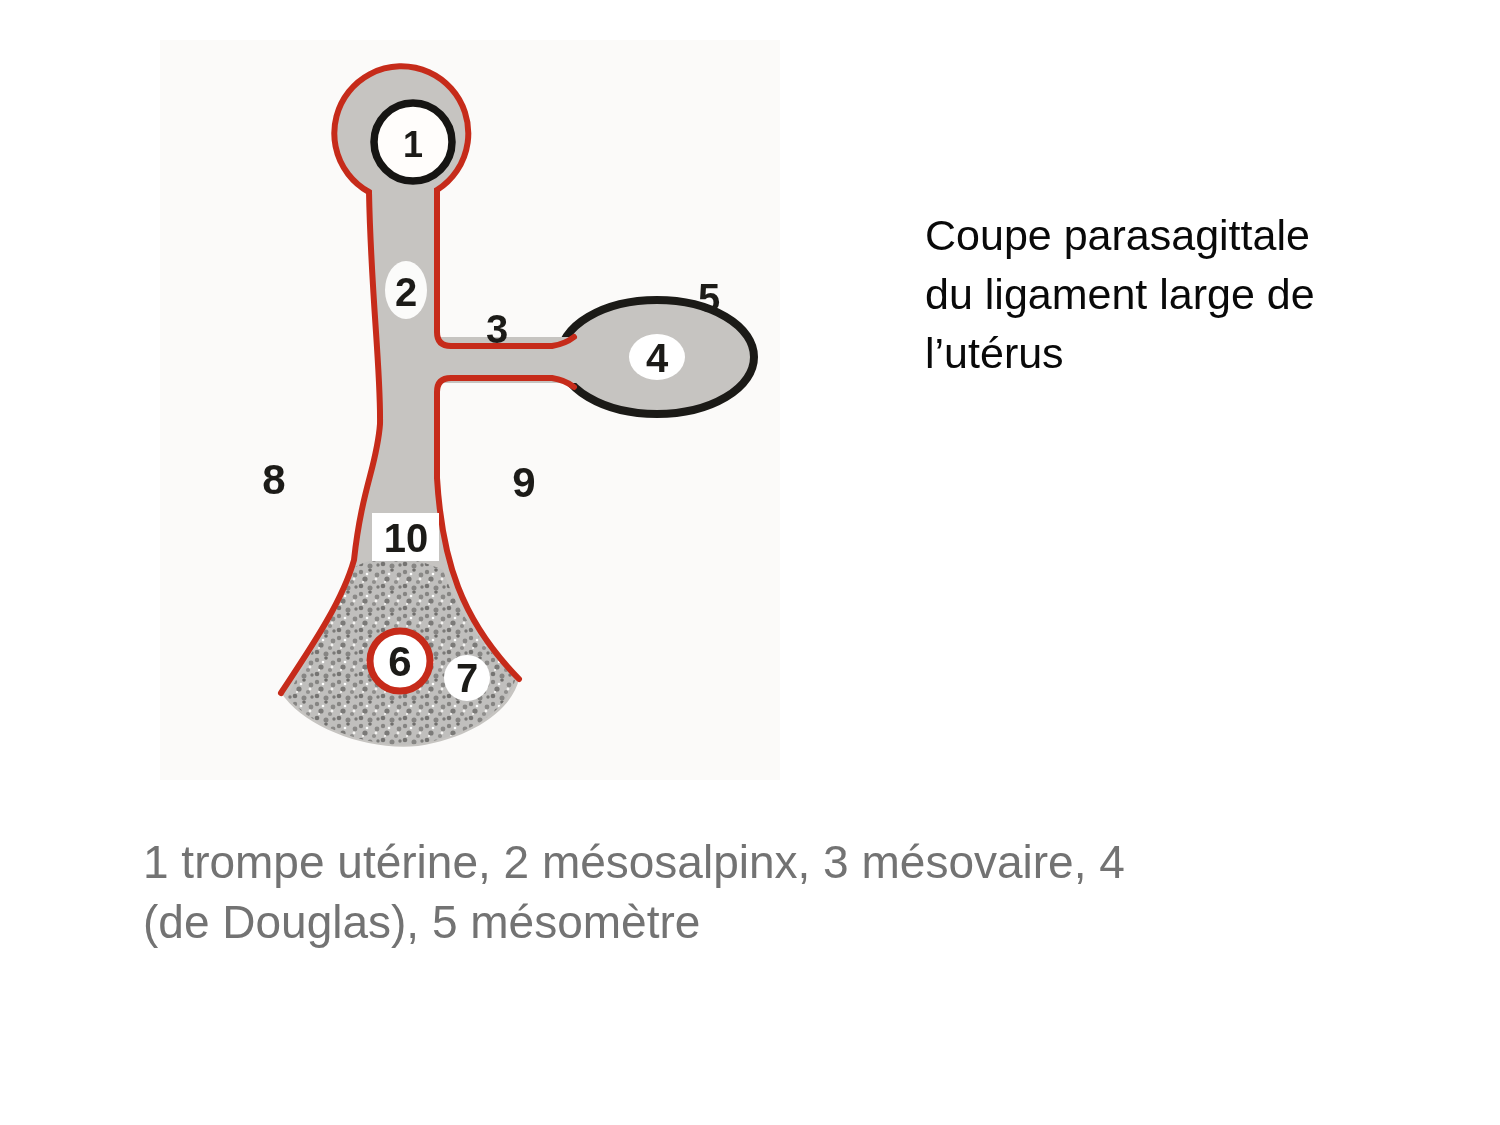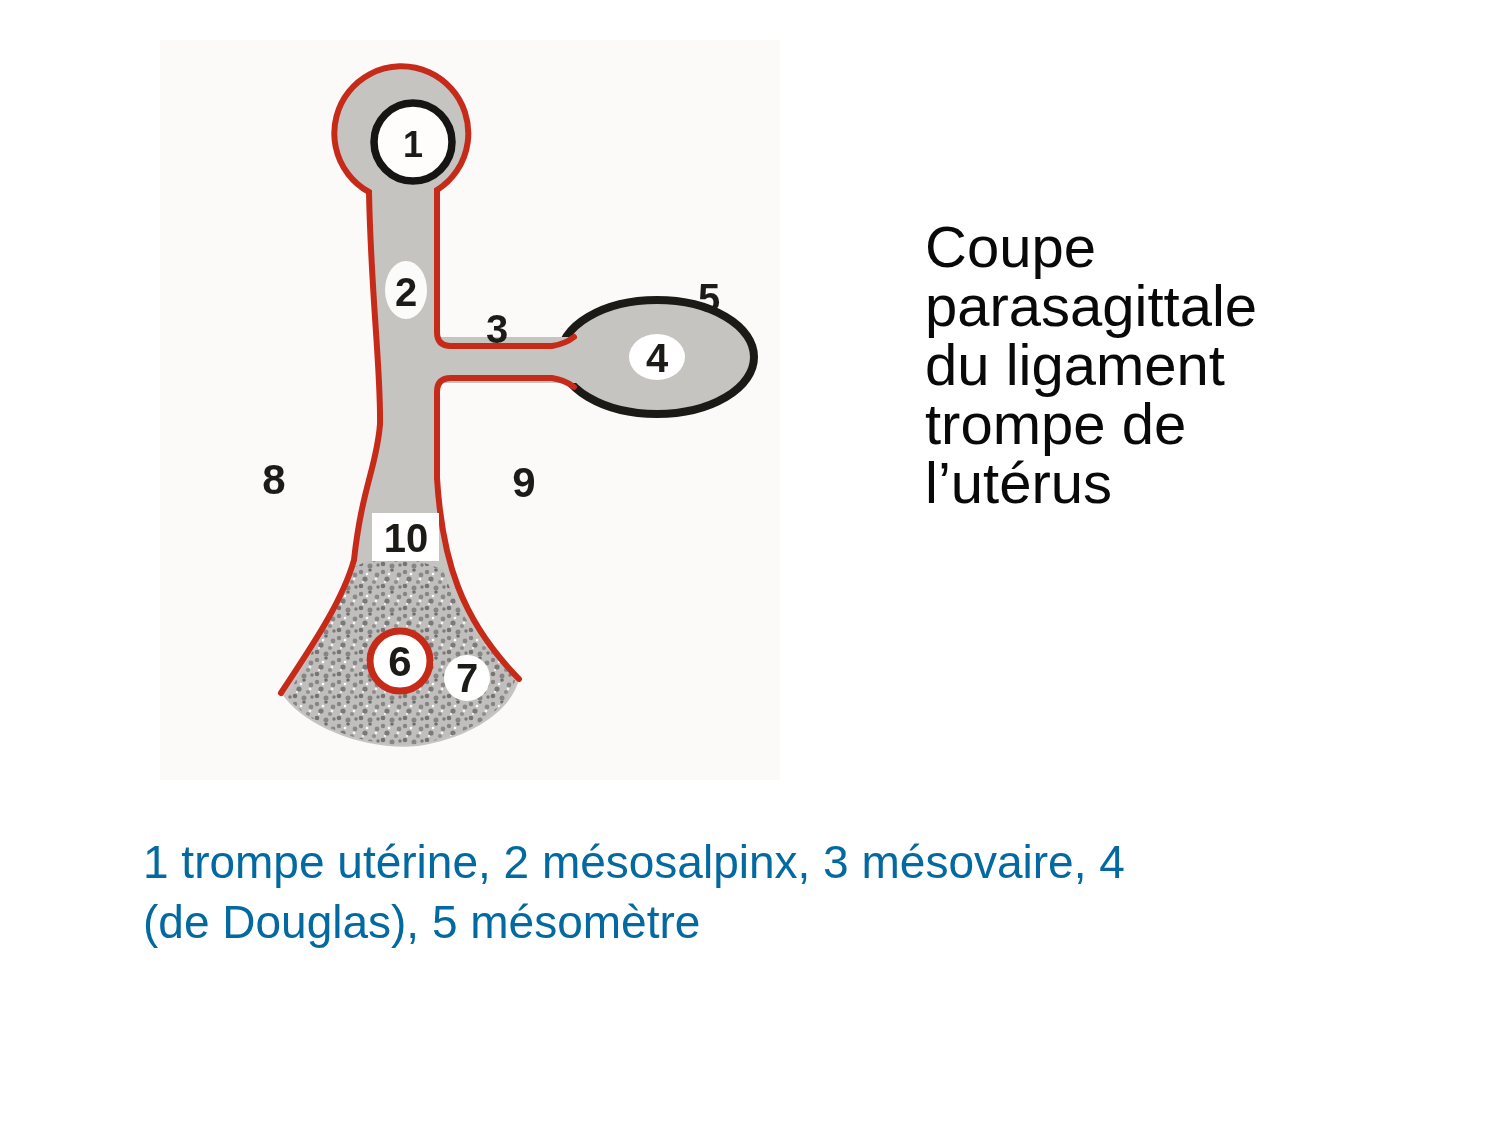--- a/index.html
+++ b/index.html
@@ -26,35 +26,34 @@
   .figure svg {
     display: block;
     width: 100%;
     height: 100%;
   }
   .title-block {
     position: absolute;
     left: 925px;
     top: 206px;
     width: 470px;
-    font-size: 58px;
+    font-size: 43px;
     line-height: 59px;
     font-weight: 400;
     color: #090909;
-    margin-top: 11px;
   }
   .caption-block {
     position: absolute;
     left: 143px;
     top: 832px;
     width: 1240px;
     font-size: 46px;
     line-height: 60px;
     font-weight: 400;
-    color: #0369a1;
+    color: #737373;
   }
   .num {
     font-family: "Liberation Sans", sans-serif;
     font-weight: 700;
     fill: #1c1b18;
   }
 </style>
 </head>
 <body>
 
@@ -124,21 +123,21 @@
       <text class="num" x="240" y="636" font-size="42" text-anchor="middle">6</text>
       <text class="num" x="307" y="652" font-size="40" text-anchor="middle">7</text>
       <text class="num" x="114" y="454" font-size="42" text-anchor="middle">8</text>
       <text class="num" x="364" y="457" font-size="42" text-anchor="middle">9</text>
       <text class="num" x="246" y="512" font-size="40" text-anchor="middle">10</text>
     </svg>
   </div>
 
   <div class="title-block">
     <div>Coupe parasagittale</div>
-    <div>du ligament trompe de</div>
+    <div>du ligament large de</div>
     <div>l’utérus</div>
   </div>
 
   <div class="caption-block">
     <div>1 trompe utérine, 2 mésosalpinx, 3 mésovaire, 4</div>
     <div>(de Douglas), 5 mésomètre</div>
   </div>
 
 </div>
 

